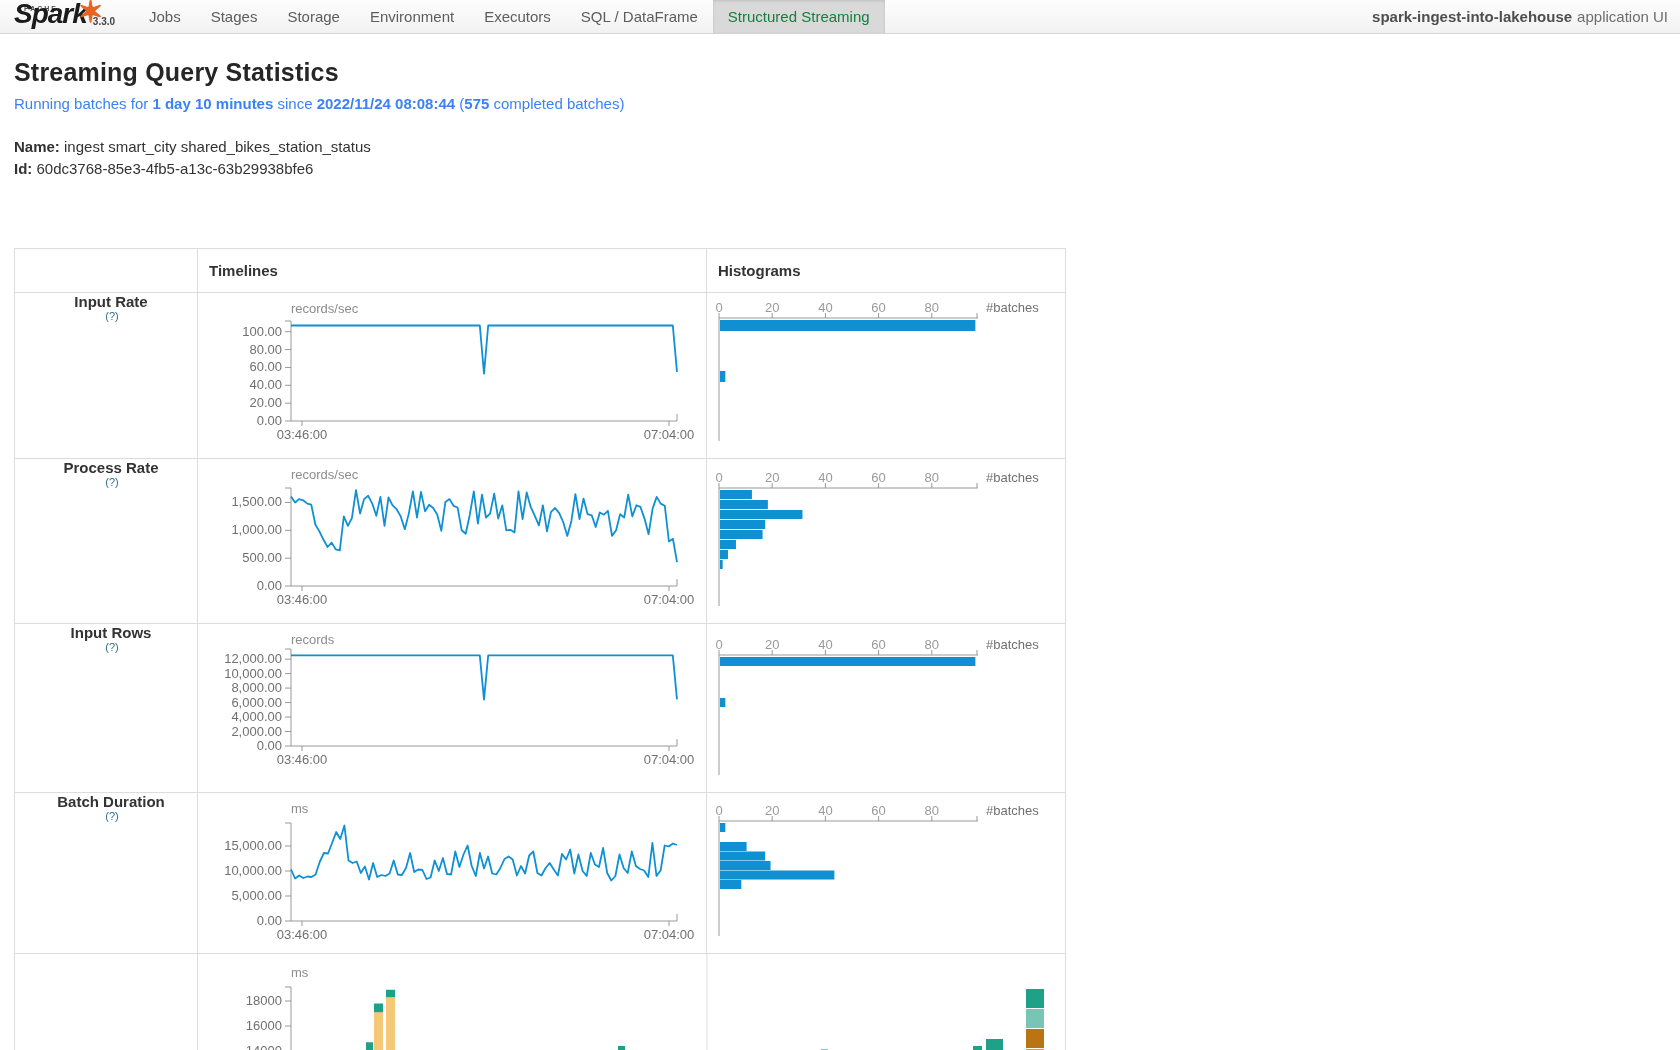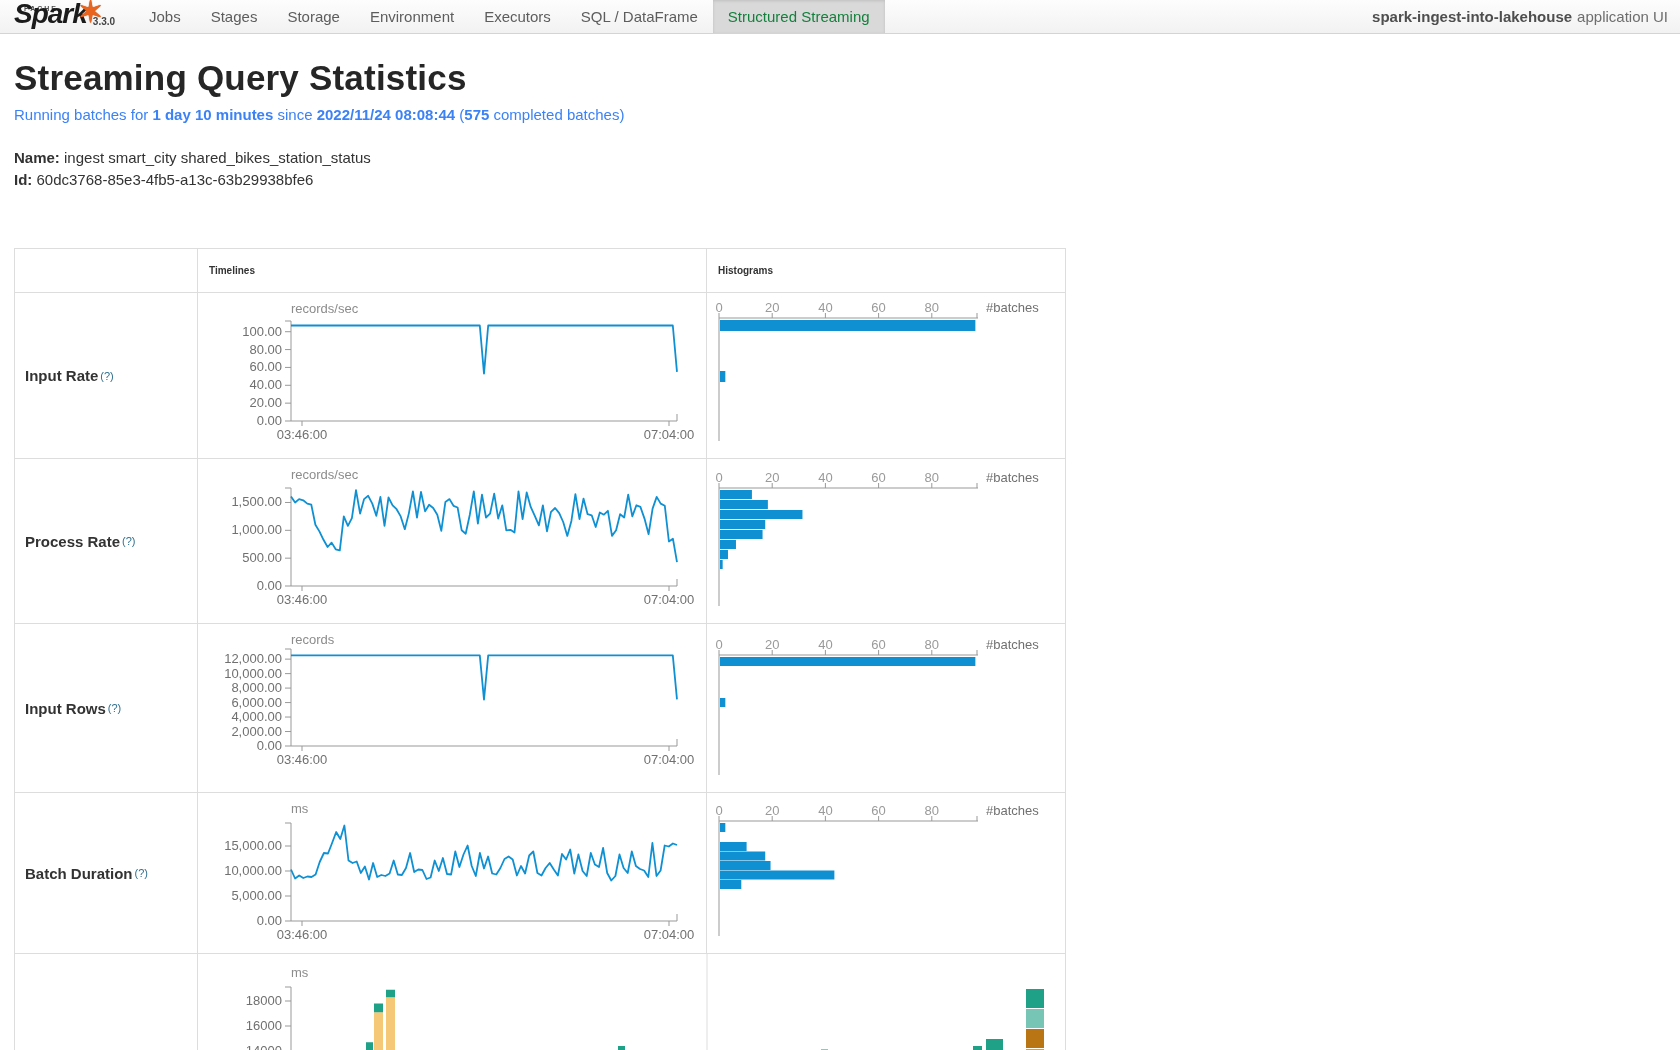--- a/index.html
+++ b/index.html
@@ -21,35 +21,35 @@
   .tab { display:flex; align-items:center; padding:0 15px; font-size:15px; color:#5d5d5d;
          text-decoration:none; cursor:pointer; white-space:nowrap; }
   .tab.active { background:#d9d9d9; box-shadow:inset 0 1px 3px rgba(0,0,0,.12);
                 color:#15803d; }
   .nav-app { margin-left:auto; display:flex; align-items:center; padding-right:12px;
              font-size:15px; color:#6e6e6e; white-space:nowrap; }
   .nav-app b { color:#4e4e4e; margin-right:5px; }
 
   
   .content { padding-left:14px; }
-  h1.title { margin-top:24px; font-size:35px; font-weight:bold; color:#262626; letter-spacing:.2px; }
+  h1.title { margin-top:24px; font-size:25px; font-weight:bold; color:#262626; letter-spacing:.2px; }
   .running { margin-top:8px; font-size:15px; color:#3b82f6; }
   .meta { margin-top:24px; font-size:15px; line-height:21.5px; color:#333; }
 
   
   .stat-table { position:absolute; left:14px; top:248px; width:1052px;
                 border:1px solid #ddd; display:grid;
                 grid-template-columns:183px 509px 359px;
                 grid-template-rows:44px 166px 165px 169px 161px 200px;
                 background:#fff; }
   .cell { border-right:1px solid #ddd; border-bottom:1px solid #ddd; position:relative; overflow:hidden; }
   .cell.lastcol { border-right:none; }
   .cell.lastrow { border-bottom:none; }
-  .hcell { display:flex; align-items:center; padding-left:11px; font-size:10px; font-weight:bold; color:#333; }
-  .labcell { display:flex; align-items:center; padding-left:10px; font-size:15px; color:#333; }
+  .hcell { display:flex; align-items:center; padding-left:11px; font-size:15px; font-weight:bold; color:#333; }
+  .labcell { display:flex; align-items:center; padding-left:10px; font-size:15px; color:#333;flex-direction:column; }
   .labcell b { font-weight:bold; }
   .labcell sup { font-size:11px; color:#31708f; margin-left:2px; cursor:pointer; }
   .span2 { grid-column:2 / 4; }
   svg { display:block; }
 </style>
 </head>
 <body>
 
 <div class="nav">
   <div class="logo">

